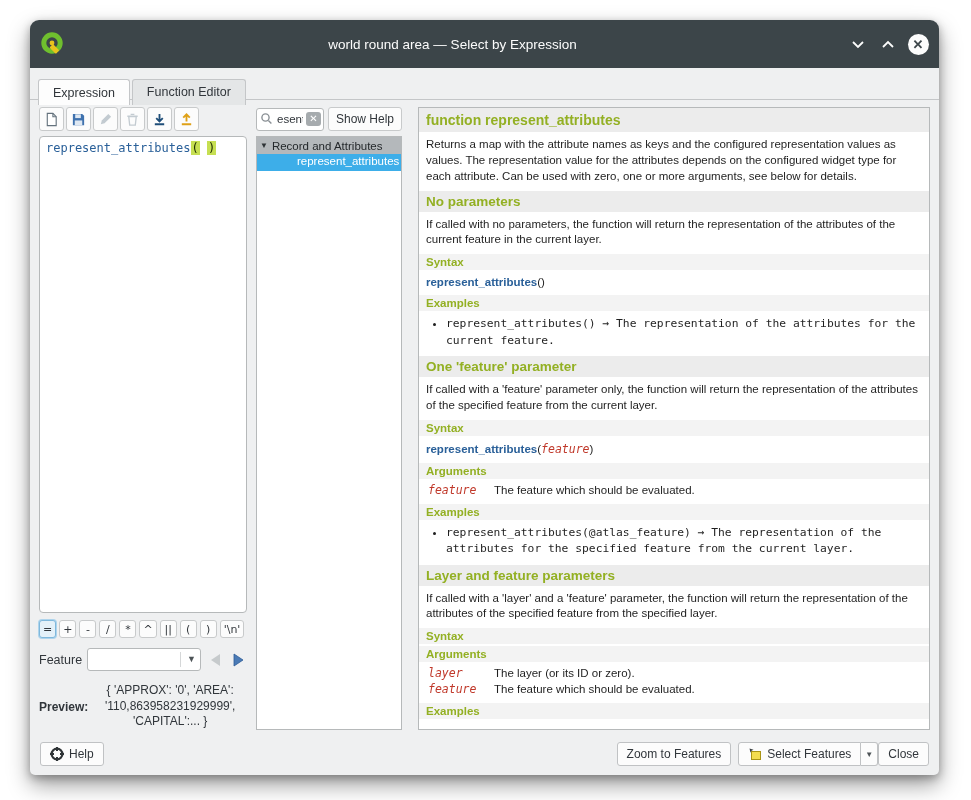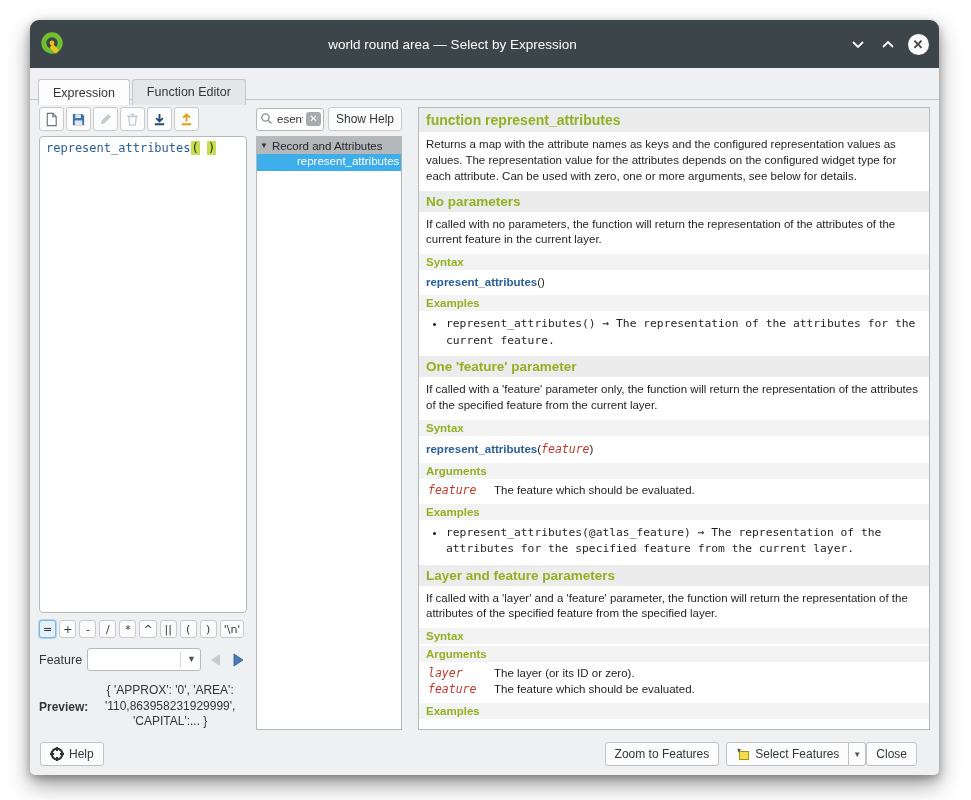--- a/index.html
+++ b/index.html
@@ -62,21 +62,21 @@
   .help .h3 { font-size: 11.5px; font-weight: bold; color: var(--green); background: #f3f3f3; padding: 2px 7px; margin-top: 2px; }
   .help p { font-size: 11.5px; line-height: 1.38; padding: 5px 7px 4px 7px; }
   .syntax-line { padding: 6px 7px 5px 7px; font-size: 11.5px; color: #1f1f1f; }
   .fn { color: #2a6099; font-weight: bold; }
   .arg { color: #c0392b; font-style: italic; font-family: "DejaVu Sans Mono", monospace; }
   .args-grid { display: grid; grid-template-columns: 66px 1fr; row-gap: 2px; padding: 4px 7px 5px 9px; font-size: 11.5px; align-items: baseline; }
   .args-grid .argdesc { color: #1f1f1f; }
   ul.examples { margin: 5px 0 7px 0; padding-left: 27px; font-family: "DejaVu Sans Mono", monospace; font-size: 11.3px; line-height: 1.45; color: #1f1f1f; }
   ul.examples li { margin-bottom: 2px; }
   
-  .footer { flex: 0 0 auto; display: flex; align-items: flex-end; padding: 6px 22px 9px 10px; }
+  .footer { flex: 0 0 auto; display: flex; align-items: flex-end; padding: 6px 10px 9px 10px; }
   .btn { height: 24px; background: #fcfcfc; border: 1px solid #c0c2c4; border-radius: 3px; font-size: 12px; color: #31363b; padding: 0 9px; display: flex; align-items: center; gap: 5px; }
   .footer .spacer { flex: 1; }
   .split-btn { display: flex; margin-left: 7px; }
   .split-btn .btn { margin-left: 0; border-radius: 3px 0 0 3px; }
   .split-btn .drop { width: 17px; height: 24px; border: 1px solid #c0c2c4; border-left: none; border-radius: 0 3px 3px 0; background: #fcfcfc; display: flex; align-items: center; justify-content: center; font-size: 8px; color: #4d5357; }
   .btn-close::first-letter { text-decoration: underline; }
   :root { --green: #93b023; }
   button { font-family: "Liberation Sans", sans-serif; cursor: default; }
 </style>
 </head>

